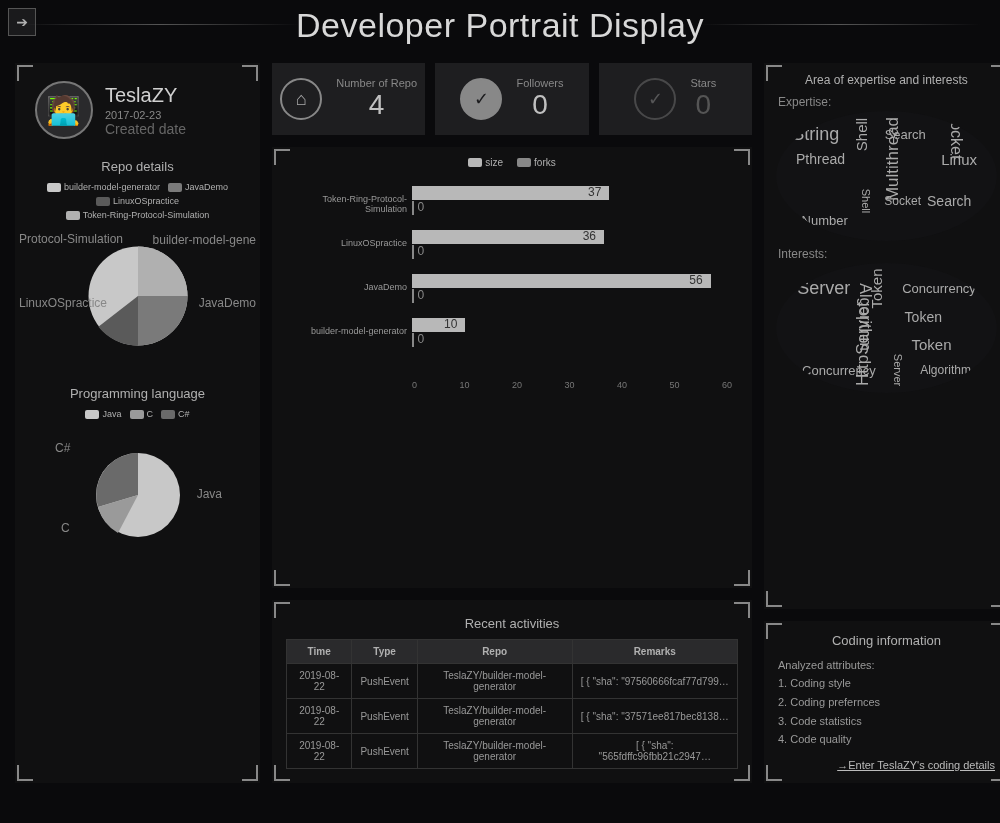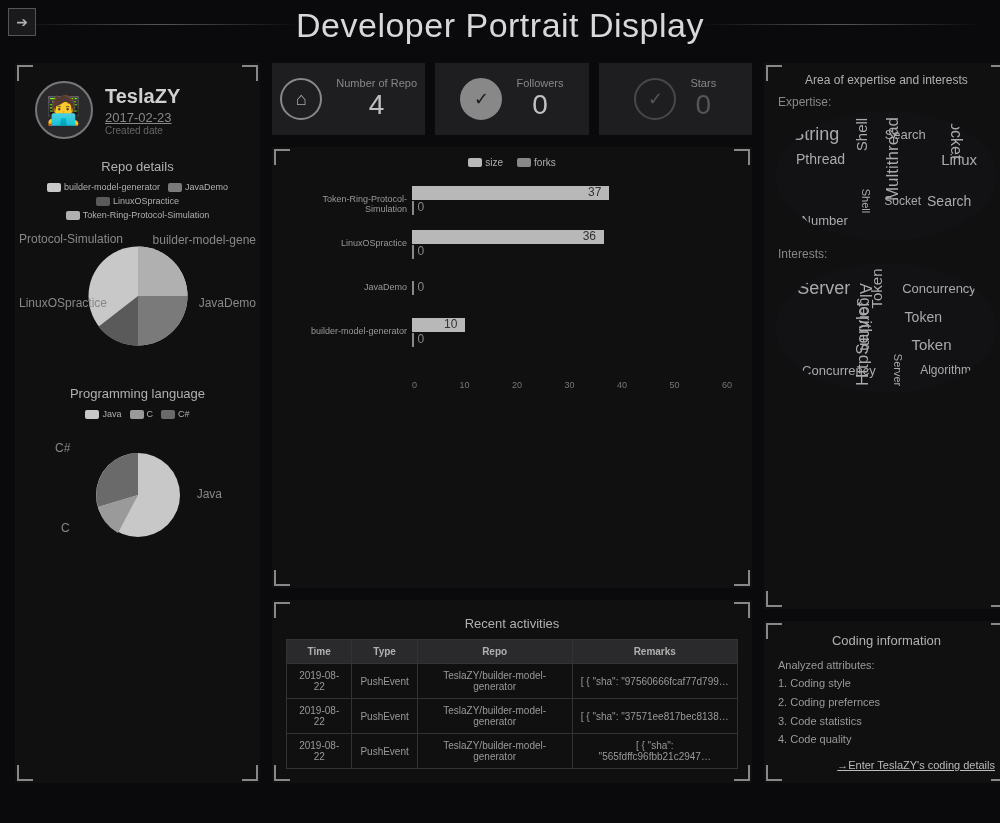--- a/index.html
+++ b/index.html
@@ -48,23 +48,23 @@
 .corner.bl { bottom: 2px; left: 2px; border-bottom: 2px solid #888; border-left: 2px solid #888; }
 .corner.br { bottom: 2px; right: 2px; border-bottom: 2px solid #888; border-right: 2px solid #888; }
 .left-col { display: flex; flex-direction: column; height: 720px; }
 .profile-row { display: flex; align-items: center; gap: 12px; margin: 8px 0 14px 10px; }
 .avatar {
   width: 58px; height: 58px; border-radius: 50%;
   border: 2px solid #777; background: #2a2a2c;
   display: flex; align-items: center; justify-content: center;
   font-size: 28px;
 }
-.profile-name { font-size: 20px; color: #d0d0d0; margin-bottom: 2px; font-weight: bold; }
-.profile-date { font-size: 13px; color: #888; text-decoration: underline; }
-.profile-sub { font-size: 10px; color: #666; }
+.profile-name { font-size: 20px; color: #d0d0d0; margin-bottom: 2px; }
+.profile-date { font-size: 11px; color: #888; }
+.profile-sub { font-size: 14px; color: #666; }
 .section-h { text-align: center; font-size: 13px; color: #b0b0b0; margin: 6px 0 8px 0; }
 .legend { display: flex; flex-wrap: wrap; gap: 4px 8px; font-size: 9px; justify-content: center; margin-bottom: 6px; }
 .legend-item { display: flex; align-items: center; gap: 3px; }
 .chip { width: 14px; height: 9px; border-radius: 2px; }
 .pie-wrap { position: relative; height: 140px; display: flex; align-items: center; justify-content: center; }
 .pie-lbl { position: absolute; font-size: 12px; color: #888; }
 .mid-col { display: flex; flex-direction: column; gap: 12px; height: 720px; }
 .stats-row { display: flex; gap: 10px; }
 .stat-card {
   flex: 1; background: #1e1e20;
@@ -249,20 +249,23 @@
             <div class="bar-name">LinuxOSpractice</div>
             <div class="bar inside" style="width: 60%;">
               <span>36</span>
             </div>
             <div class="bar" style="background: rgb(136, 136, 136); width: 0.5%;">
               <span>0</span>
             </div>
           </div>
           <div class="bar-row">
             <div class="bar-name">JavaDemo</div>
+            <div class="bar inside" style="width: 93.3333%;">
+              <span>56</span>
+            </div>
             <div class="bar" style="background: rgb(136, 136, 136); width: 0.5%;">
               <span>0</span>
             </div>
           </div>
           <div class="bar-row">
             <div class="bar-name">builder-model-generator</div>
             <div class="bar inside" style="width: 16.6667%;">
               <span>10</span>
             </div>
             <div class="bar" style="background: rgb(136, 136, 136); width: 0.5%;">

